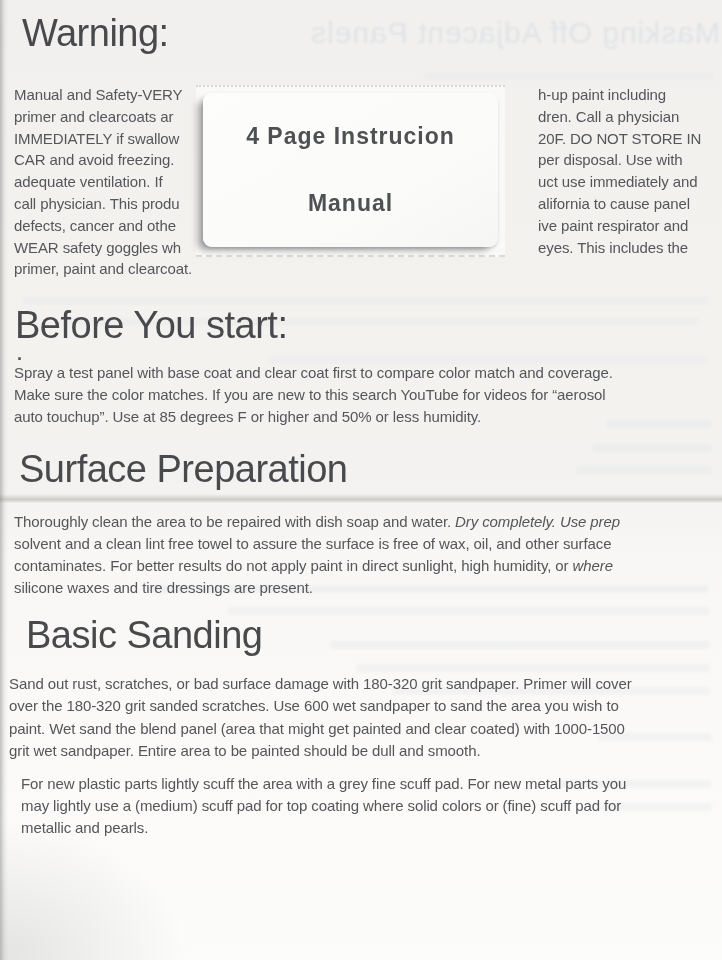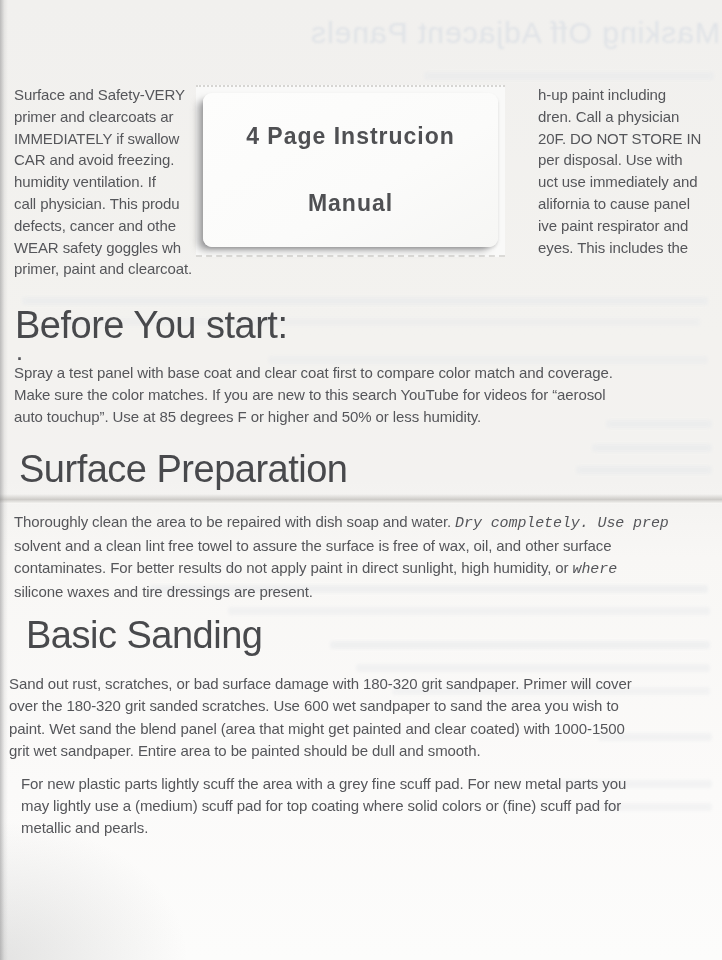--- a/index.html
+++ b/index.html
@@ -20,21 +20,21 @@
     position:absolute;top:16px;left:310px;width:410px;
     font-size:30px;color:#e0e3e7;white-space:nowrap;
     transform:scaleX(-1);filter:blur(1.1px);font-weight:400;letter-spacing:1px;
   }
   .gb{position:absolute;height:8px;background:#e8eaec;filter:blur(1.6px);opacity:.55;border-radius:3px;}
   
   .h{position:absolute;color:#48494c;font-size:38px;font-weight:400;letter-spacing:-0.5px;white-space:nowrap;}
   
   .para{position:absolute;color:#55565a;font-size:15px;line-height:22px;letter-spacing:-0.1px;}
   .tline{white-space:nowrap;}
-  .it{font-style:italic;font-family:Liberation Mono, monospace;}
+  .it{font-style:italic;}
   .lr{position:relative;}
   .rfrag{position:absolute;left:492px;top:0;white-space:nowrap;margin-left:32px;}
   .stray{position:absolute;color:#55565a;font-size:18px;font-weight:700;}
   
   .sticker-back{position:absolute;left:196px;top:85px;width:309px;height:168px;
     background:#f9f9f8;
     border-top:2px dotted #d6d5d2;border-bottom:2px dashed #dbdad7;}
   .label{position:absolute;left:203px;top:93px;width:295px;height:154px;
     background:linear-gradient(150deg,#fdfdfc 0%,#fbfbfa 60%,#f6f6f4 100%);
     border-radius:9px;
@@ -59,26 +59,27 @@
   <div class="gb" style="left:576px;top:466px;width:136px;"></div>
   <div class="gb" style="left:150px;top:585px;width:558px;"></div>
   <div class="gb" style="left:228px;top:607px;width:482px;opacity:.45;"></div>
   <div class="gb" style="left:330px;top:641px;width:380px;"></div>
   <div class="gb" style="left:356px;top:664px;width:354px;opacity:.45;"></div>
   <div class="gb" style="left:392px;top:687px;width:318px;opacity:.4;"></div>
   <div class="gb" style="left:598px;top:733px;width:114px;opacity:.45;"></div>
   <div class="gb" style="left:558px;top:780px;width:154px;opacity:.45;"></div>
   <div class="gb" style="left:600px;top:803px;width:112px;opacity:.4;"></div>
 
+  <div class="h" style="left:22px;top:12px;">Warning:</div>
   <div class="para" style="left:14px;top:84px;line-height:21.8px;">
-      <div class="tline lr"><span>Surface and Safety-VERY</span><span class="rfrag">h-up paint including</span></div>
+      <div class="tline lr"><span>Manual and Safety-VERY</span><span class="rfrag">h-up paint including</span></div>
       <div class="tline lr"><span>primer and clearcoats ar</span><span class="rfrag">dren. Call a physician</span></div>
       <div class="tline lr"><span>IMMEDIATELY if swallow</span><span class="rfrag">20F. DO NOT STORE IN</span></div>
       <div class="tline lr"><span>CAR and avoid freezing.</span><span class="rfrag">per disposal. Use with</span></div>
-      <div class="tline lr"><span>humidity ventilation. If</span><span class="rfrag">uct use immediately and</span></div>
+      <div class="tline lr"><span>adequate ventilation. If</span><span class="rfrag">uct use immediately and</span></div>
       <div class="tline lr"><span>call physician. This produ</span><span class="rfrag">alifornia to cause panel</span></div>
       <div class="tline lr"><span>defects, cancer and othe</span><span class="rfrag">ive paint respirator and</span></div>
       <div class="tline lr"><span>WEAR safety goggles wh</span><span class="rfrag">eyes. This includes the</span></div>
       <div class="tline lr"><span>primer, paint and clearcoat.</span><span class="rfrag"></span></div>
     </div>
 
   <div class="crease"></div>
 
   <div class="sticker-back"></div>
   <div class="label">

